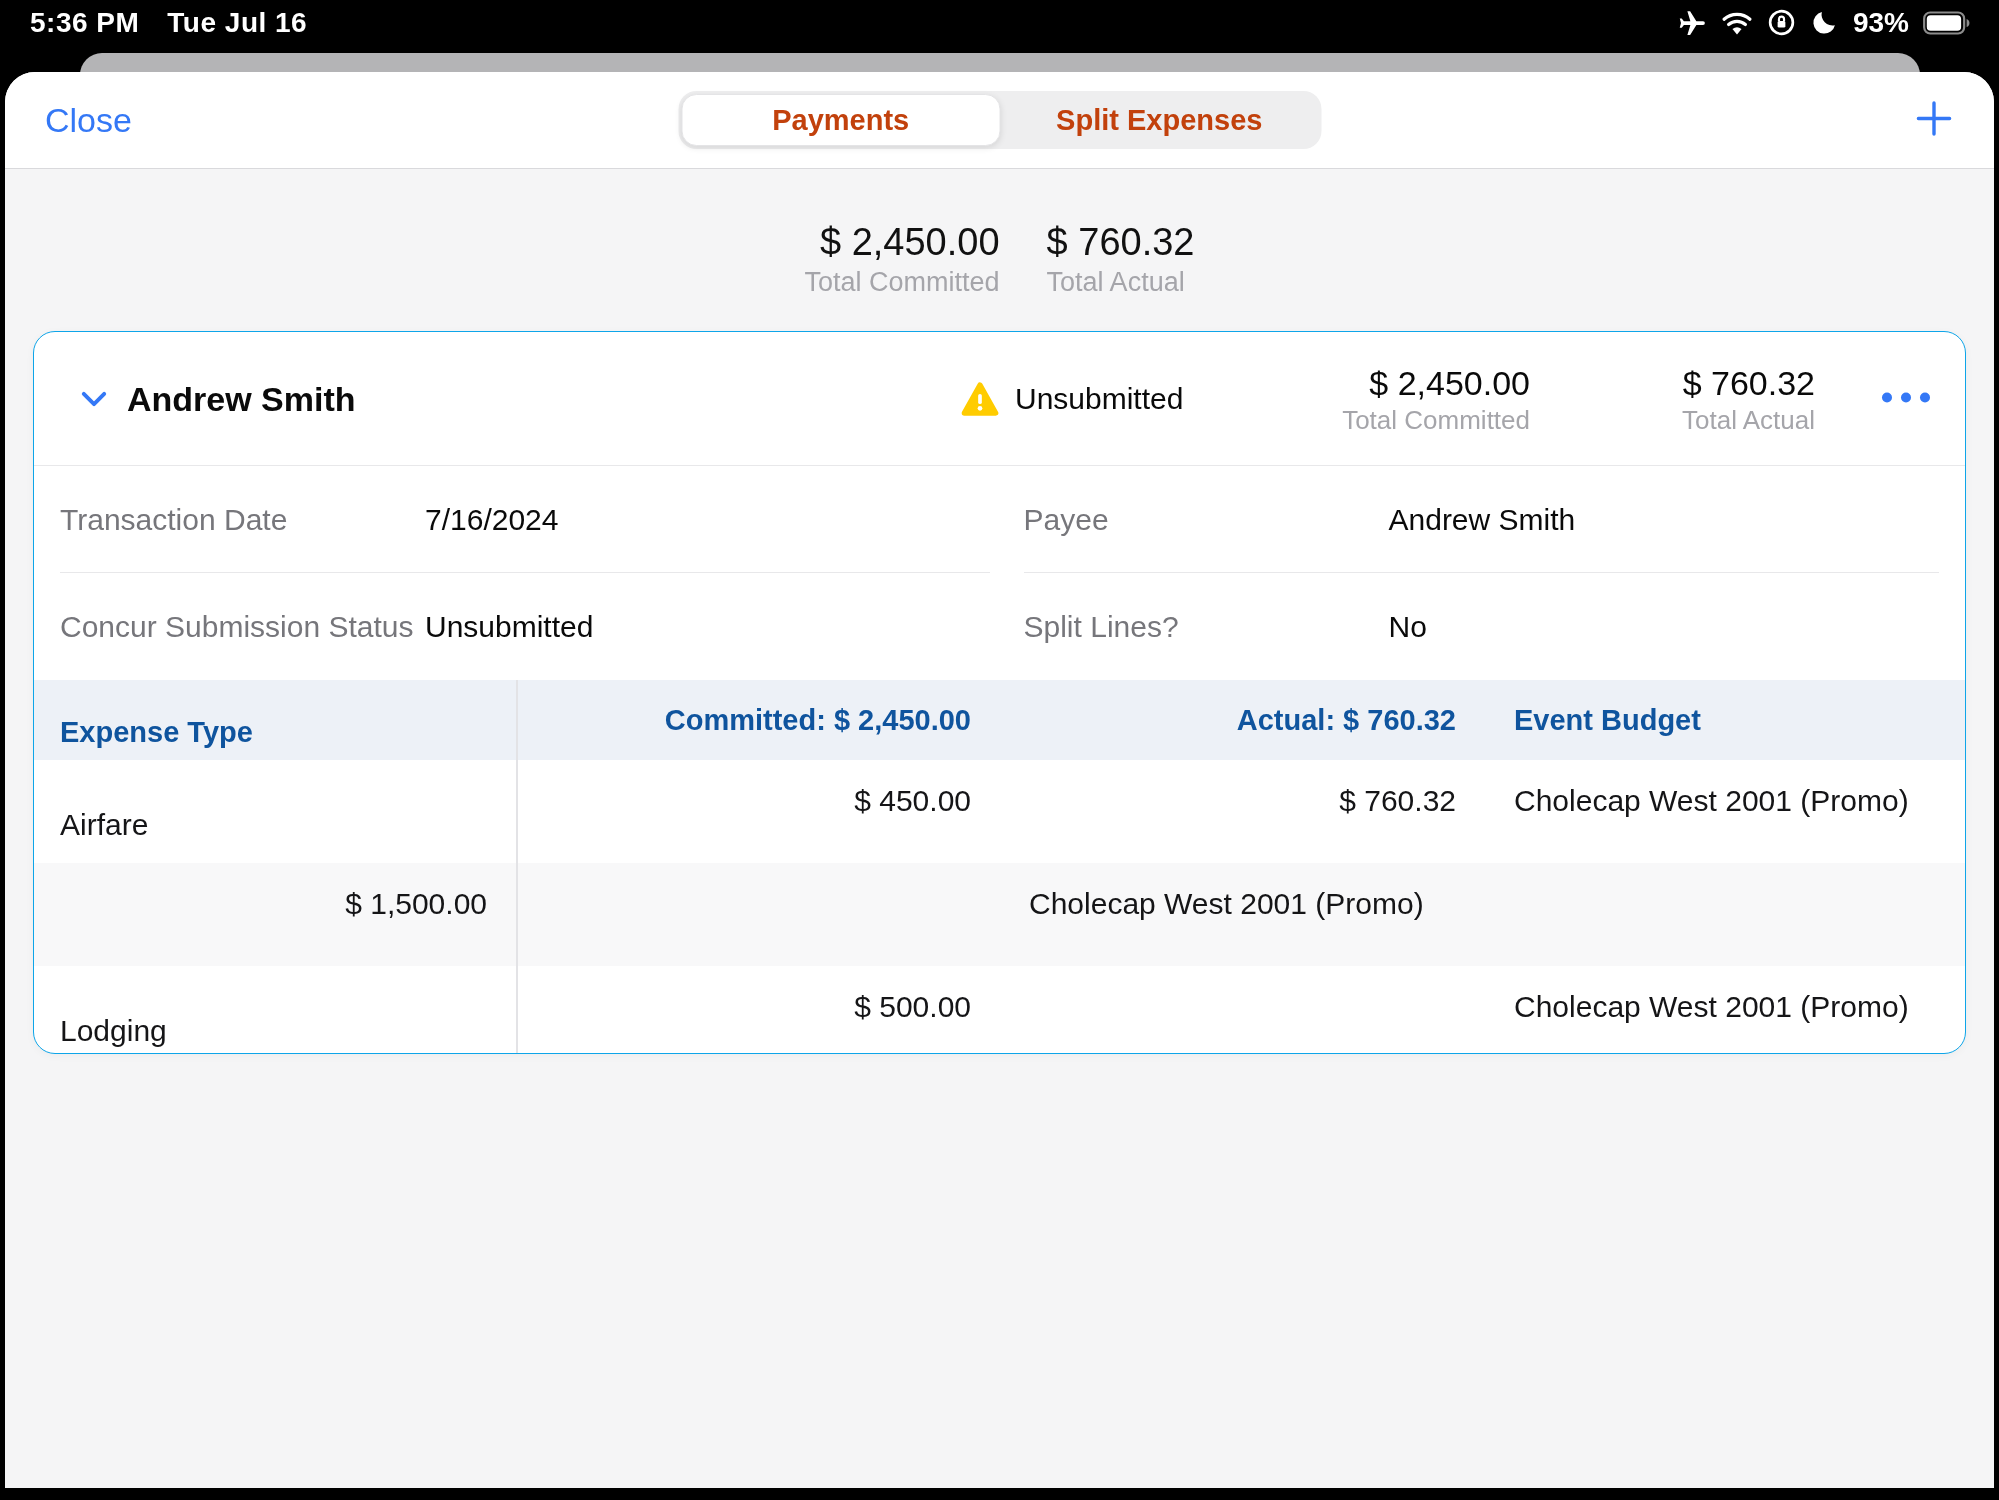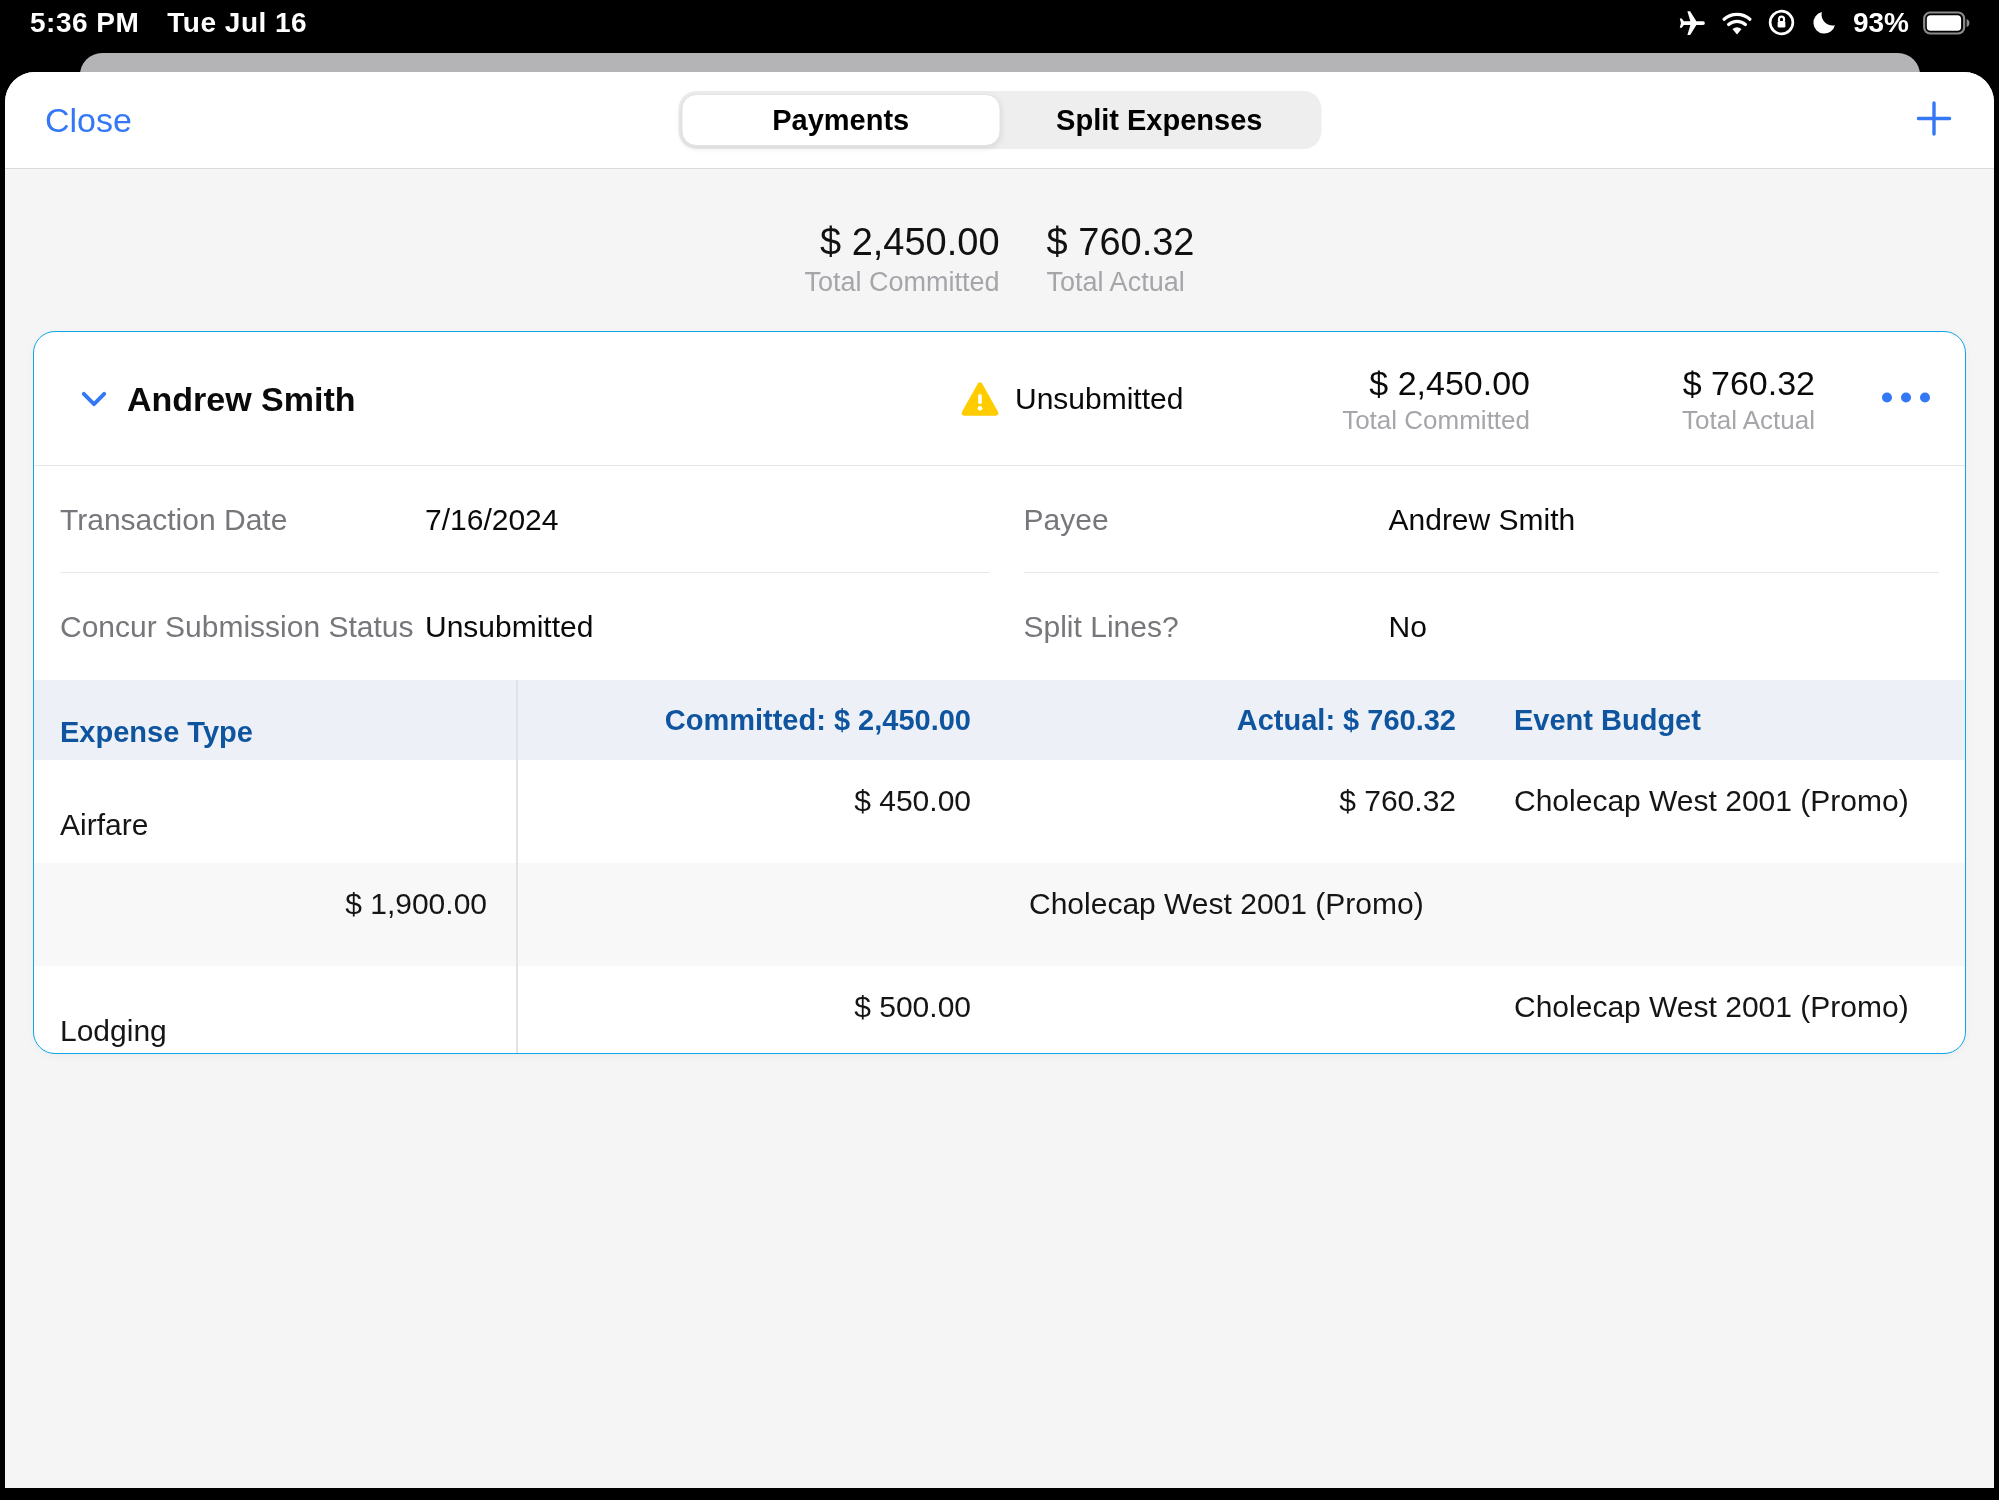--- a/index.html
+++ b/index.html
@@ -24,21 +24,21 @@
     background:#f5f5f6; border-radius:30px 30px 0 0; overflow:hidden; }
 
   .navbar { position:relative; height:97px; background:#fff; border-bottom:1px solid #d9d9dc; }
   .close-btn { position:absolute; left:40px; top:50%; transform:translateY(-50%);
     background:none; border:none; color:#3478F6; font-size:34px; cursor:pointer;
     font-family:inherit; }
   .segmented { position:absolute; left:50%; top:50%; transform:translate(-50%,-50%);
     width:643px; height:58px; background:#eeeeef; border-radius:18px;
     display:flex; padding:3px; }
   .segment { flex:1; display:flex; align-items:center; justify-content:center;
-    font-size:29px; font-weight:700; color:#000000; border-radius:15px; cursor:pointer; }
+    font-size:29px; font-weight:700; color:#c2410c; border-radius:15px; cursor:pointer; }
   .segment.selected { background:#fff; border:1px solid #e4e4e6;
     box-shadow:0 2px 6px rgba(0,0,0,.10); }
   .add-btn { position:absolute; right:36px; top:50%; transform:translateY(-50%);
     background:none; border:none; cursor:pointer; display:flex; }
 
   
   .summary { height:162px; padding-top:50px; display:flex; justify-content:center; gap:47px; }
   .sum-col .sum-val { font-size:38px; color:#111; line-height:46px; }
   .sum-col .sum-label { font-size:27px; color:#a5a5aa; line-height:34px; }
   .sum-col.al-right { text-align:right; }
@@ -234,21 +234,21 @@
           <div class="th c2">Actual: $ 760.32</div>
           <div class="th c3">Event Budget</div>
         </div>
         <div class="trow">
           <div class="td c0">Airfare</div>
           <div class="td c1">$ 450.00</div>
           <div class="td c2">$ 760.32</div>
           <div class="td c3">Cholecap West 2001 (Promo)</div>
         </div>
         <div class="trow">
-          <div class="td c1">$ 1,900.00</div>
+          <div class="td c1">$ 1,500.00</div>
           <div class="td c2"></div>
           <div class="td c3">Cholecap West 2001 (Promo)</div>
         </div>
         <div class="trow">
           <div class="td c0">Lodging</div>
           <div class="td c1">$ 500.00</div>
           <div class="td c2"></div>
           <div class="td c3">Cholecap West 2001 (Promo)</div>
         </div>
         <div class="vdiv"></div>

